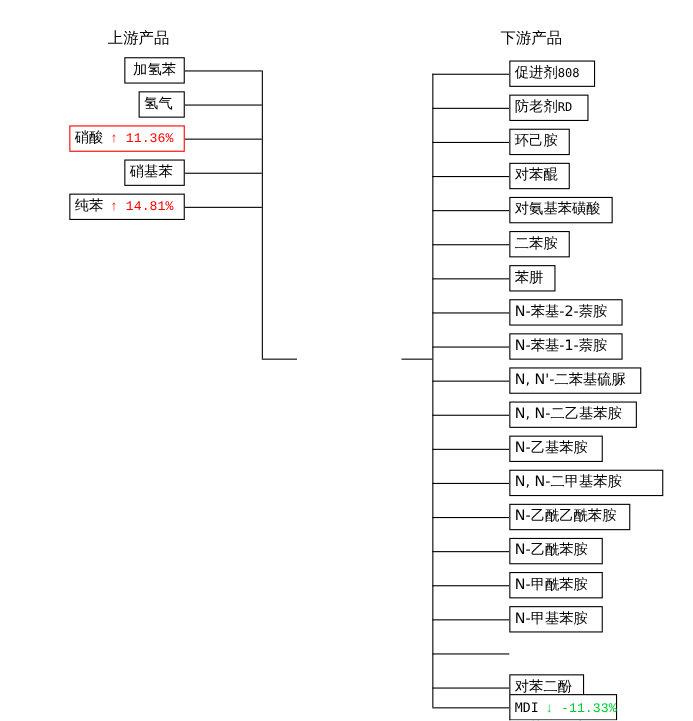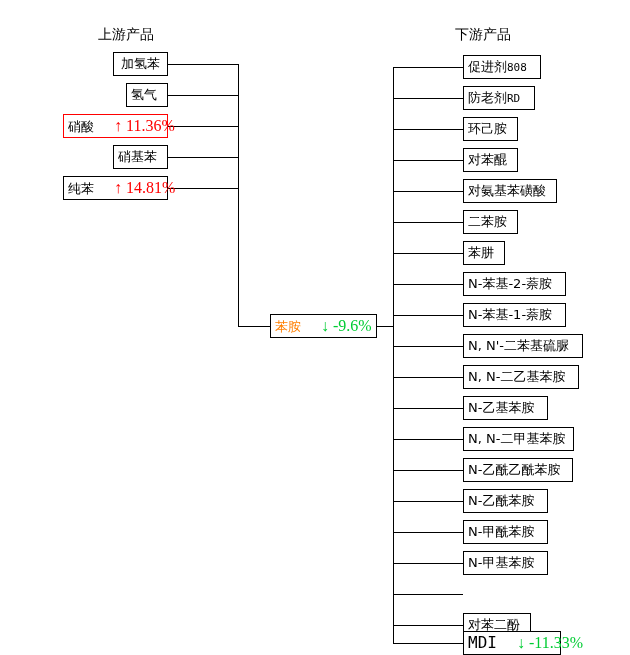--- a/index.html
+++ b/index.html
@@ -53,26 +53,26 @@
     background: #ffffff;
     height: 24px;
     line-height: 22px;
     padding: 0 4px;
     font-size: 13px;
     color: #000000;
     white-space: nowrap;
   }
   .node.red-border { border-color: #ff0000; }
   .node .name { font-size: 13px; }
-  .node .name.mono { font-family: "DejaVu Sans Mono", monospace; font-size: 16px; }
+  .node .name.mono { font-family: "DejaVu Sans Mono", monospace; font-size: 12px; }
   .node .name.orange { color: #ff7f00; }
   .node .chg {
-    font-family: Liberation Serif, serif;
-    font-size: 16px;
-    margin-left: 20px;
+    font-family: Liberation Mono, monospace;
+    font-size: 12px;
+    margin-left: 6px;
   }
   .node .chg.up { color: #ff0000; }
   .node .chg.down { color: #00cc33; }
   .node .suffix-mono { font-family: "DejaVu Sans Mono", monospace; font-size: 11px; }
 
   
   .node.right { left: 463px; }
   .node.center {
     left: 270px;
     top: 314px;
@@ -132,27 +132,24 @@
       <div class="node right" style="top: 117px; width: 55px;"><span class="name">环己胺</span></div>
       <div class="node right" style="top: 148px; width: 55px;"><span class="name">对苯醌</span></div>
       <div class="node right" style="top: 179px; width: 94px;"><span class="name">对氨基苯磺酸</span></div>
       <div class="node right" style="top: 210px; width: 55px;"><span class="name">二苯胺</span></div>
       <div class="node right" style="top: 241px; width: 42px;"><span class="name">苯肼</span></div>
       <div class="node right" style="top: 272px; width: 103px;"><span class="name">N-苯基-2-萘胺</span></div>
       <div class="node right" style="top: 303px; width: 103px;"><span class="name">N-苯基-1-萘胺</span></div>
       <div class="node right" style="top: 334px; width: 120px;"><span class="name">N, N'-二苯基硫脲</span></div>
       <div class="node right" style="top: 365px; width: 116px;"><span class="name">N, N-二乙基苯胺</span></div>
       <div class="node right" style="top: 396px; width: 85px;"><span class="name">N-乙基苯胺</span></div>
-      <div class="node right" style="top: 427px; width: 111px;"><span class="name">N, N-二甲基苯胺</span></div>
+      <div class="node right" style="top: 427px; width: 140px;"><span class="name">N, N-二甲基苯胺</span></div>
       <div class="node right" style="top: 458px; width: 110px;"><span class="name">N-乙酰乙酰苯胺</span></div>
       <div class="node right" style="top: 489px; width: 85px;"><span class="name">N-乙酰苯胺</span></div>
       <div class="node right" style="top: 520px; width: 85px;"><span class="name">N-甲酰苯胺</span></div>
       <div class="node right" style="top: 551px; width: 85px;"><span class="name">N-甲基苯胺</span></div>
       <div class="node right" style="top: 606px; width: 65px; margin-top: 44px;"><span class="name">氟苯</span></div>
       <div class="node right" style="top: 613px; width: 68px;"><span class="name">对苯二酚</span></div>
       <div class="node right" style="top: 631px; width: 98px;"><span class="name mono">MDI</span><span class="chg down">↓ -11.33%</span></div>
     </div>
 
-  <div class="node center" id="center-node">
-    <span class="name orange">苯胺</span><span class="chg down">↓ -9.6%</span>
-  </div>
 
 </div>
 
 </body></html>

